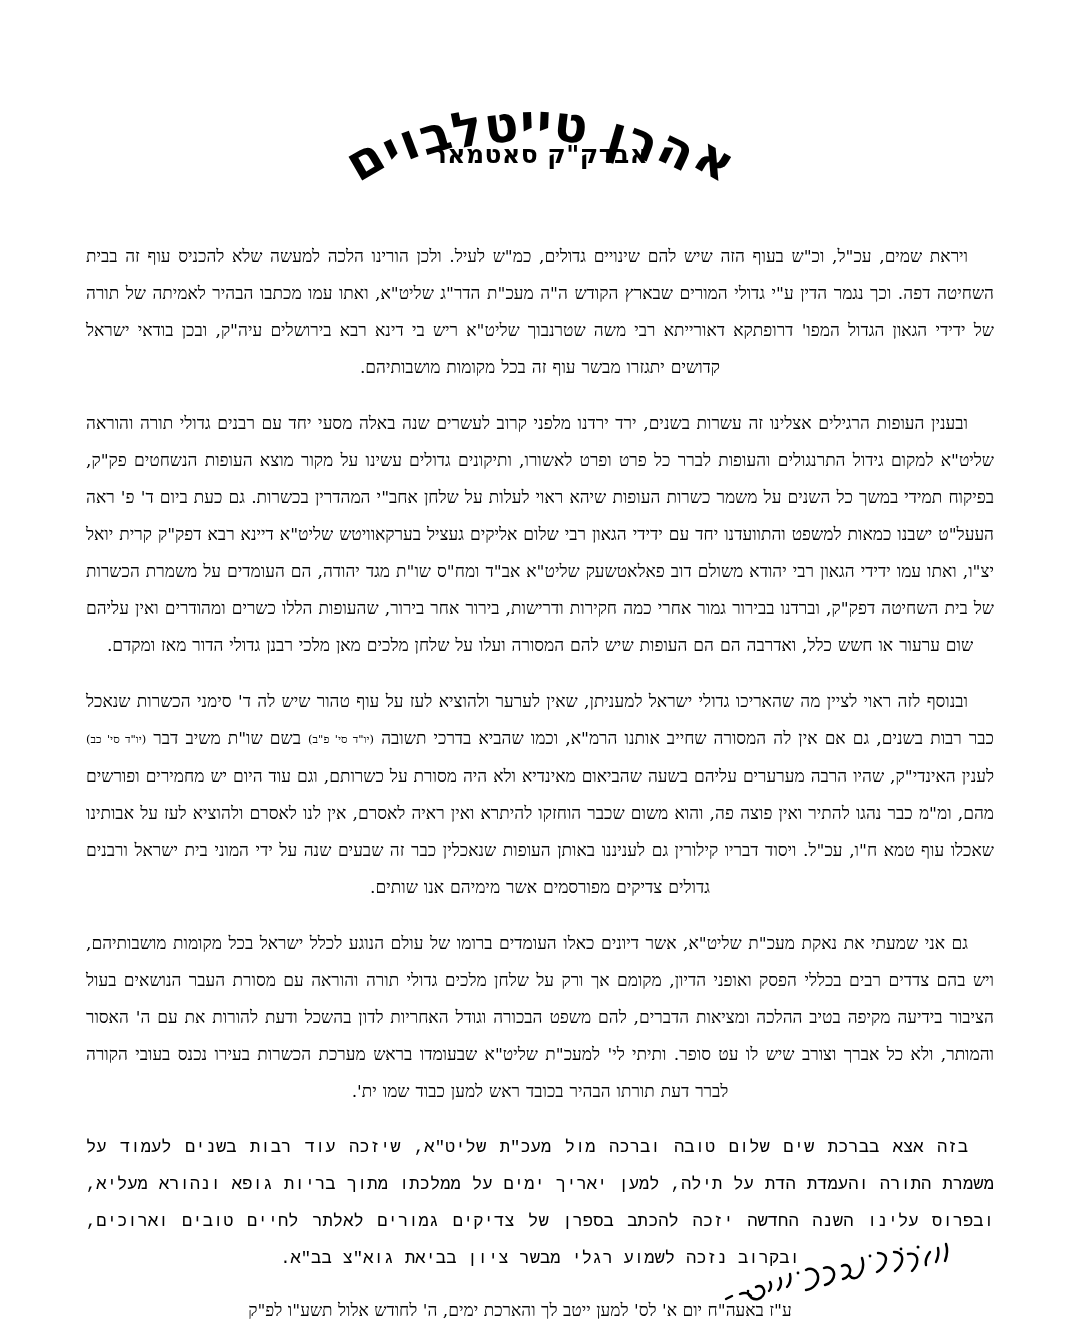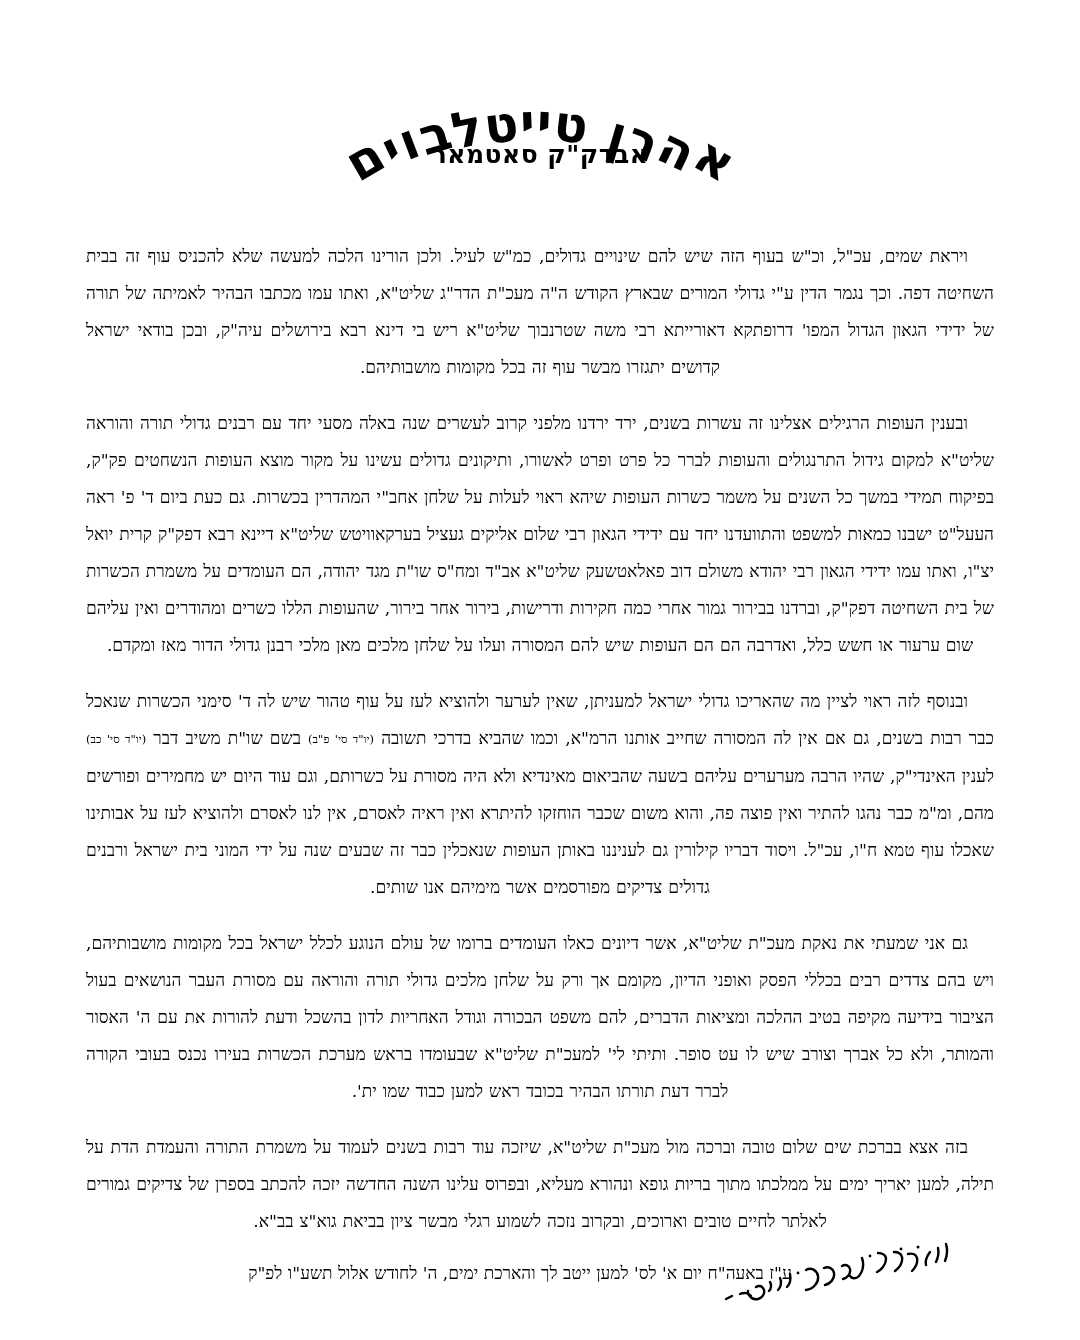--- a/index.html
+++ b/index.html
@@ -84,20 +84,21 @@
     font-size: 17.2px;
     line-height: 37px;
     color: #000000;
     margin: 0 0 19px 0;
     text-indent: 26px;
     word-spacing: 0.5px;
   }
 
   .para:last-of-type {
     margin-bottom: 0;
+    font-family: Liberation Mono, monospace;
   }
 
   .para .cite {
     font-size: 11.5px;
     vertical-align: 1px;
   }
 
   .dateline {
     direction: rtl;
     text-align: center;

